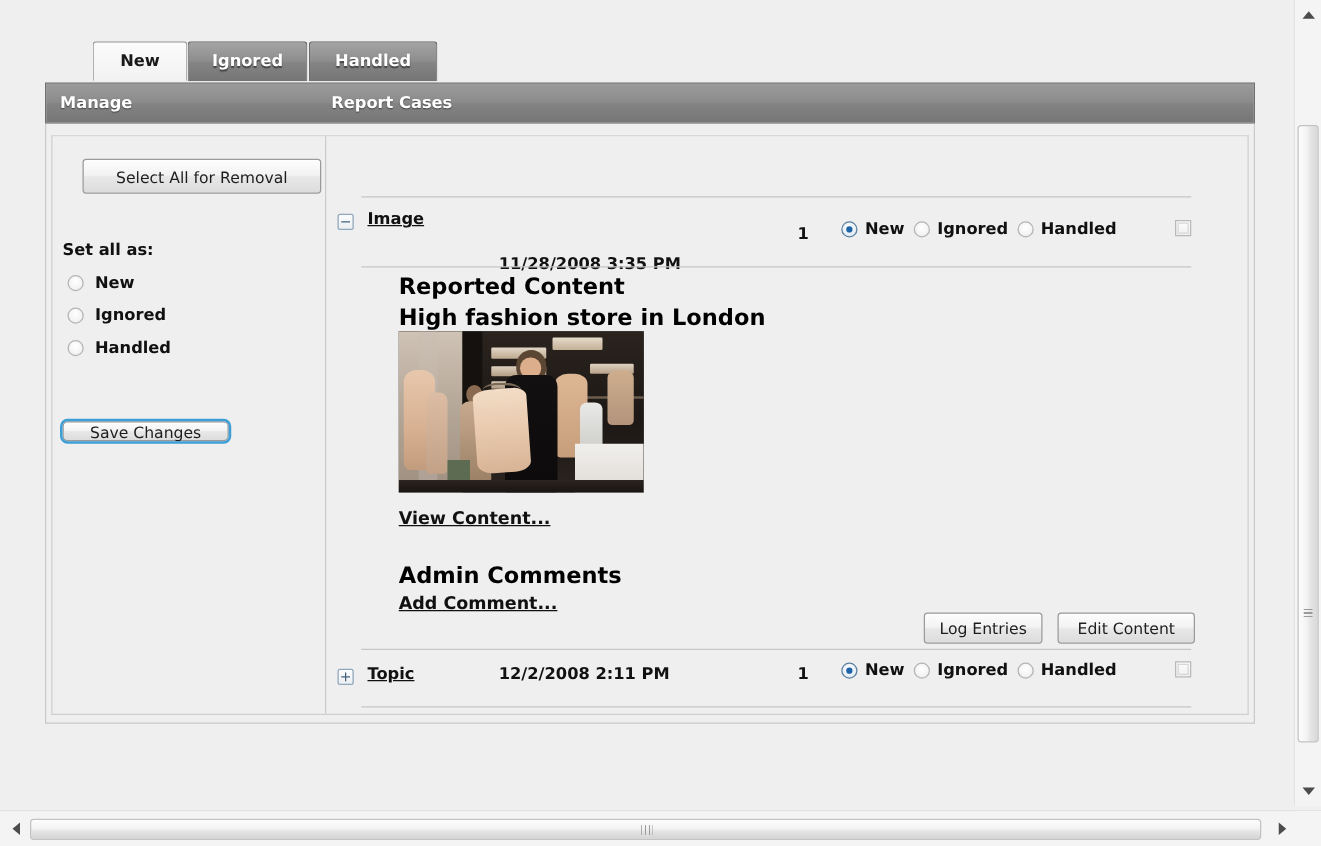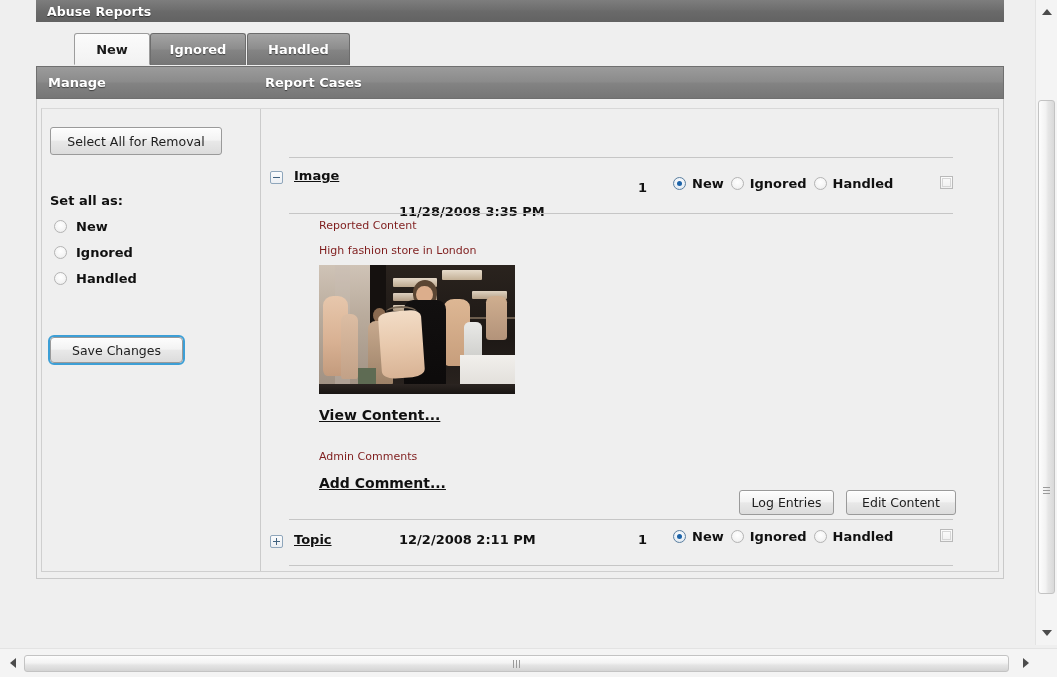--- a/index.html
+++ b/index.html
@@ -154,23 +154,23 @@
     box-sizing: border-box;
     cursor: pointer;
     display: flex;
     align-items: center;
     justify-content: center;
     box-shadow: inset 0 1px 0 rgba(255,255,255,0.85);
   }
 
   .btn-select-all {
     position: absolute;
-    left: 8px;
+    left: 24px;
     top: 18px;
-    width: 172px;
+    width: 191px;
     height: 28px;
   }
 
   .set-all-label {
     position: absolute;
     left: 8px;
     top: 84px;
     font-size: 13px;
     font-weight: bold;
     color: #111111;
@@ -216,21 +216,21 @@
     height: 5px;
     border-radius: 50%;
     background: #1c63a8;
   }
 
   .btn-save {
     position: absolute;
     left: 8px;
     top: 228px;
     width: 133px;
-    height: 26px;
+    height: 16px;
     outline: 2px solid #3d9fd6;
     outline-offset: 0px;
     border-radius: 4px;
   }
 
   
   .report-area {
     flex: 1;
     position: relative;
     padding: 0;
@@ -350,23 +350,23 @@
 
   
   .detail {
     position: absolute;
     left: 0;
     width: 100%;
   }
   .detail-head {
     position: absolute;
     left: 58px;
-    font-size: 11px;
-    font-weight: normal;
-    color: #7f1d1d;
+    font-size: 18px;
+    font-weight: bold;
+    color: #000000;
   }
   .detail-link {
     position: absolute;
     left: 58px;
     font-size: 14px;
     font-weight: bold;
     color: #111111;
     text-decoration: underline;
     cursor: pointer;
   }
@@ -613,23 +613,20 @@
     background: #f4f4f4;
   }
 </style>
 </head>
 <body>
 
 <div id="root">
 
   <div class="app-area">
 
-    <div class="title-bar">
-      <span>Abuse Reports</span>
-    </div>
 
     <div class="tab-strip">
       <div class="tab active tab-new">
         <span>New</span>
       </div>
       <div class="tab inactive tab-ign">
         <span>Ignored</span>
       </div>
       <div class="tab inactive tab-han">
         <span>Handled</span>

